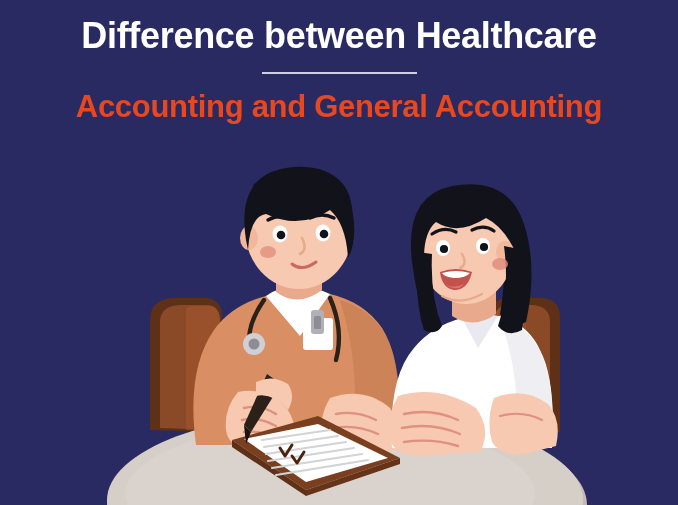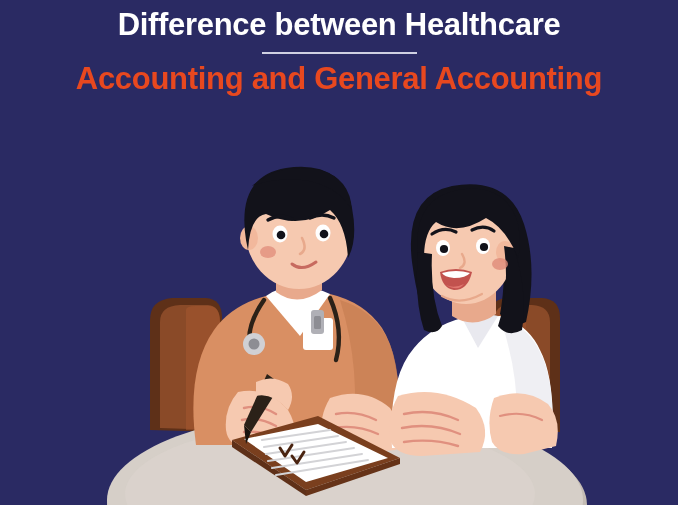--- a/index.html
+++ b/index.html
@@ -22,37 +22,37 @@
   }
   #heading {
     position: absolute;
     top: 0;
     left: 0;
     width: 678px;
     text-align: center;
     z-index: 5;
   }
   #title-line1 {
-    margin: 8px;
-    font-size: 31px;
+    margin: 16px;
+    font-size: 36px;
     font-weight: 700;
     letter-spacing: -0.3px;
     color: #ffffff;
     line-height: 1.12;
     white-space: nowrap;
   }
   #title-divider {
     width: 155px;
     height: 2px;
     background: #cfd0e2;
     margin: 9px auto 6px auto;
     border: 0;
   }
   #title-line2 {
-    margin: 8px;
+    margin: 16px;
     font-size: 31px;
     font-weight: 700;
     letter-spacing: -0.3px;
     color: #e8481f;
     line-height: 1.12;
     white-space: nowrap;
   }
   #illustration {
     position: absolute;
     left: 0;

